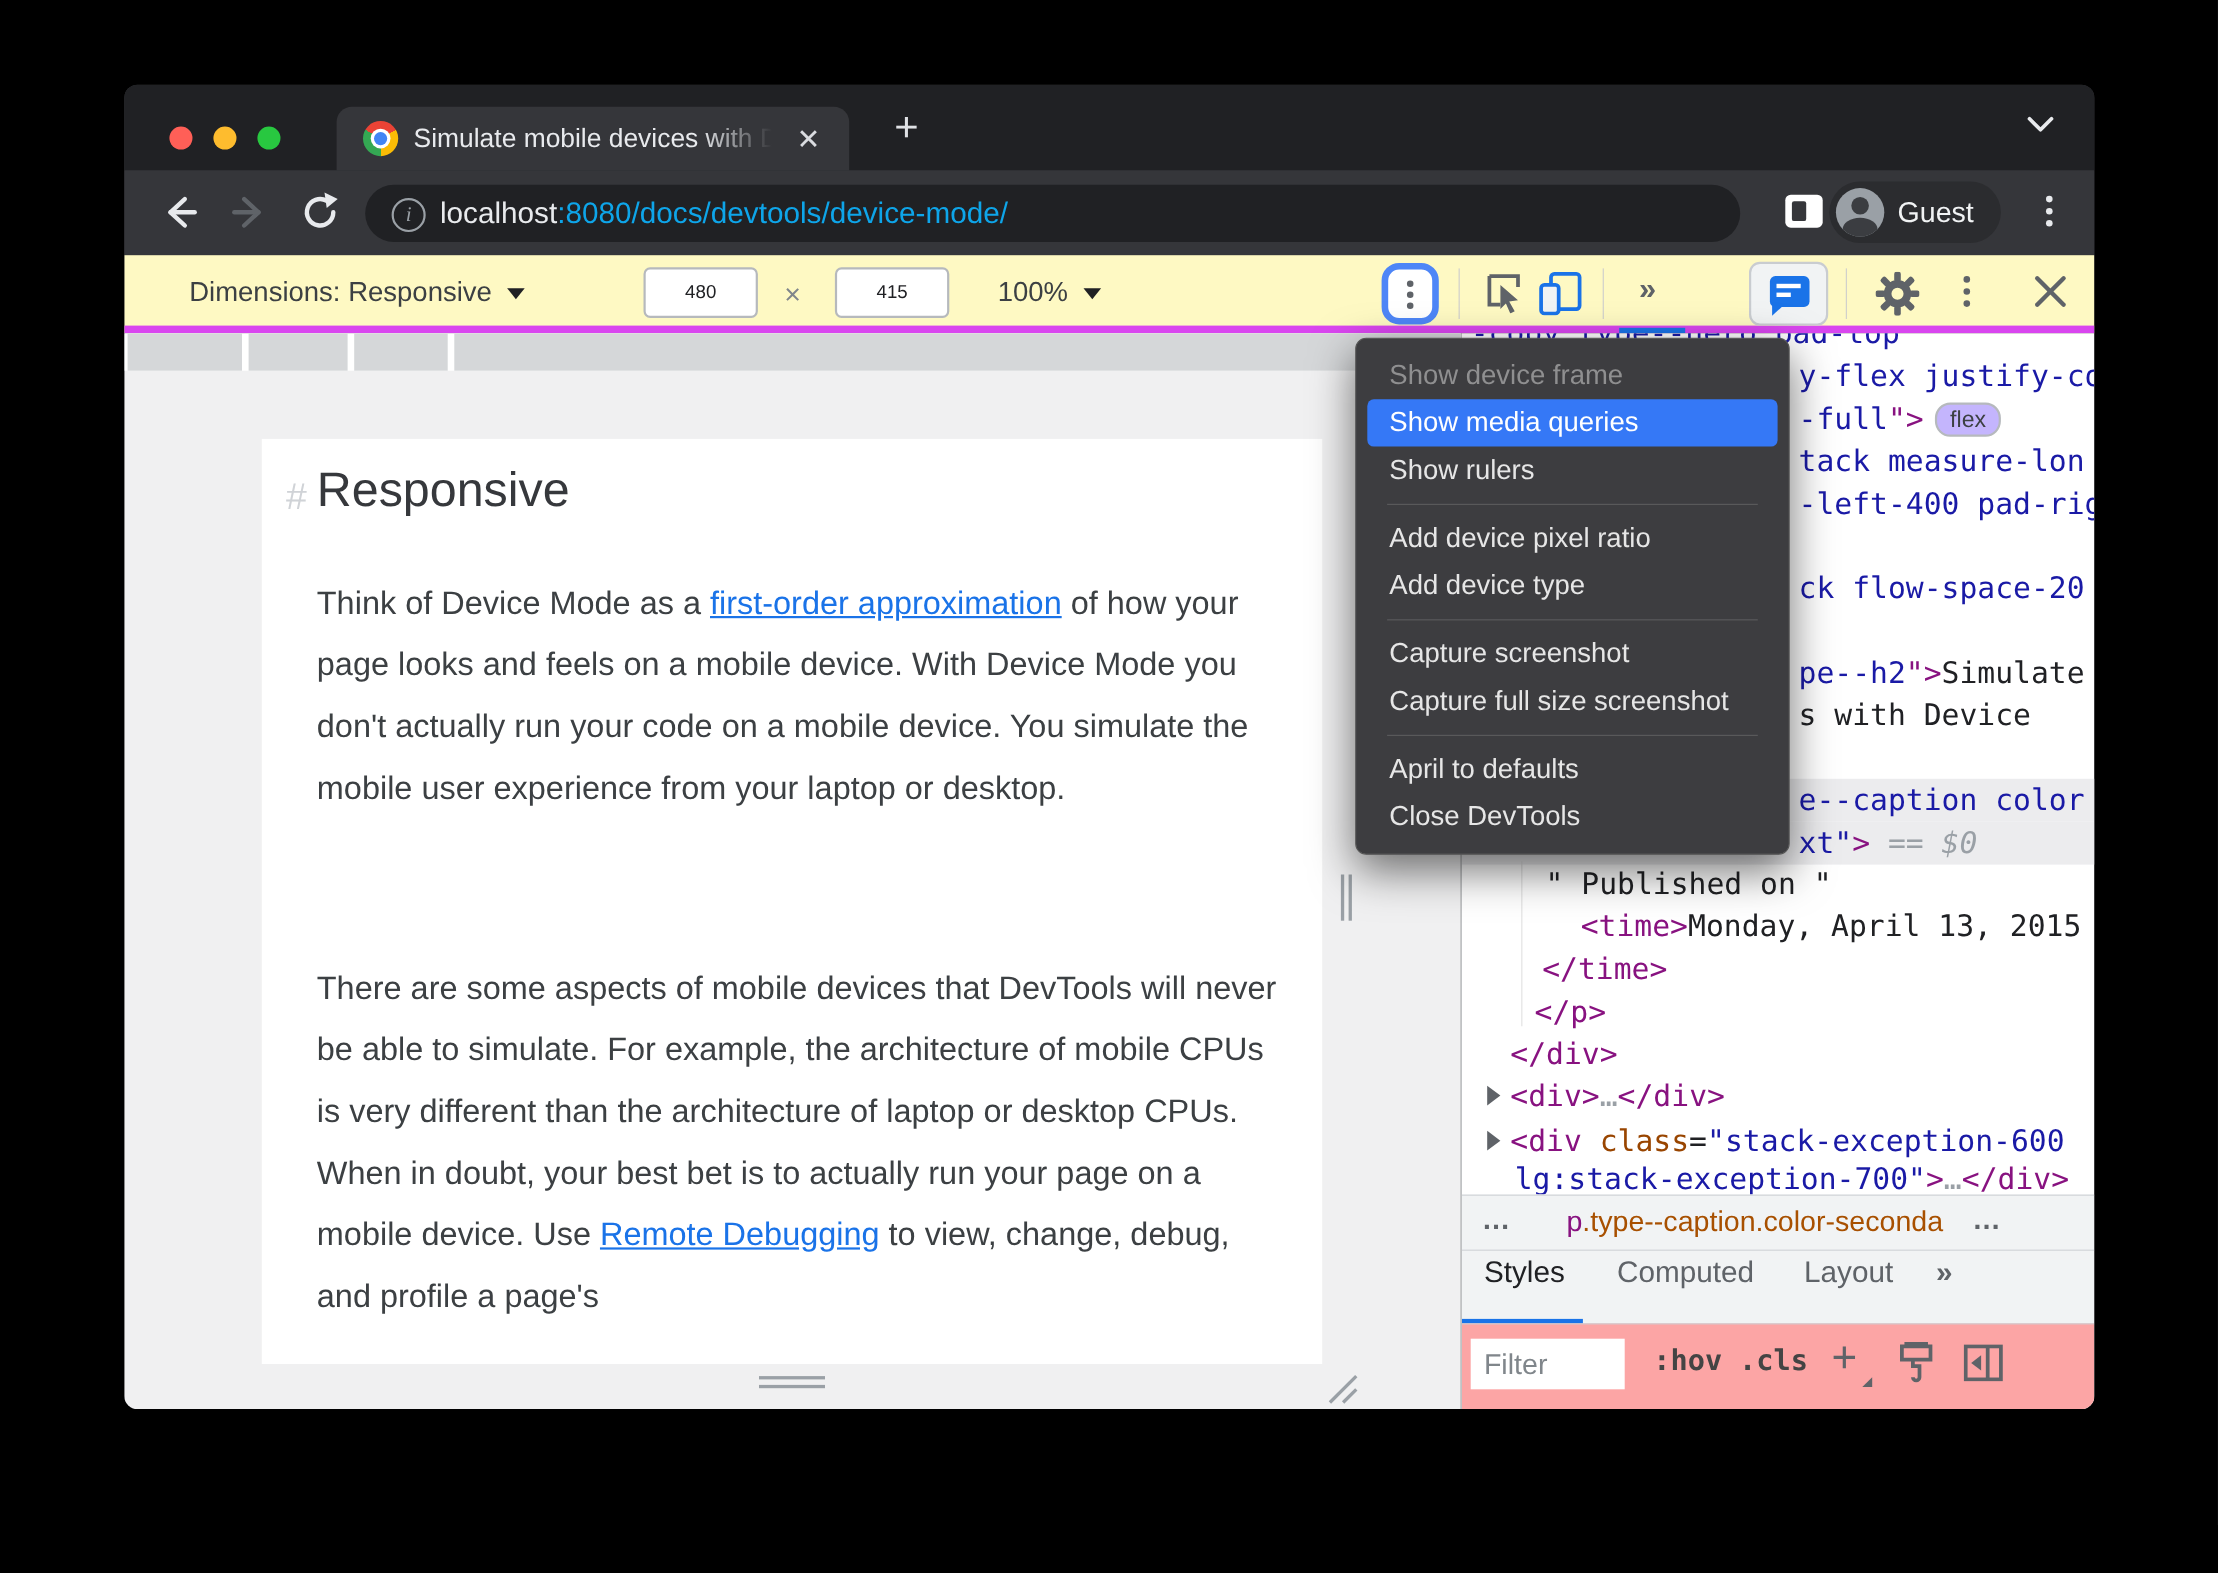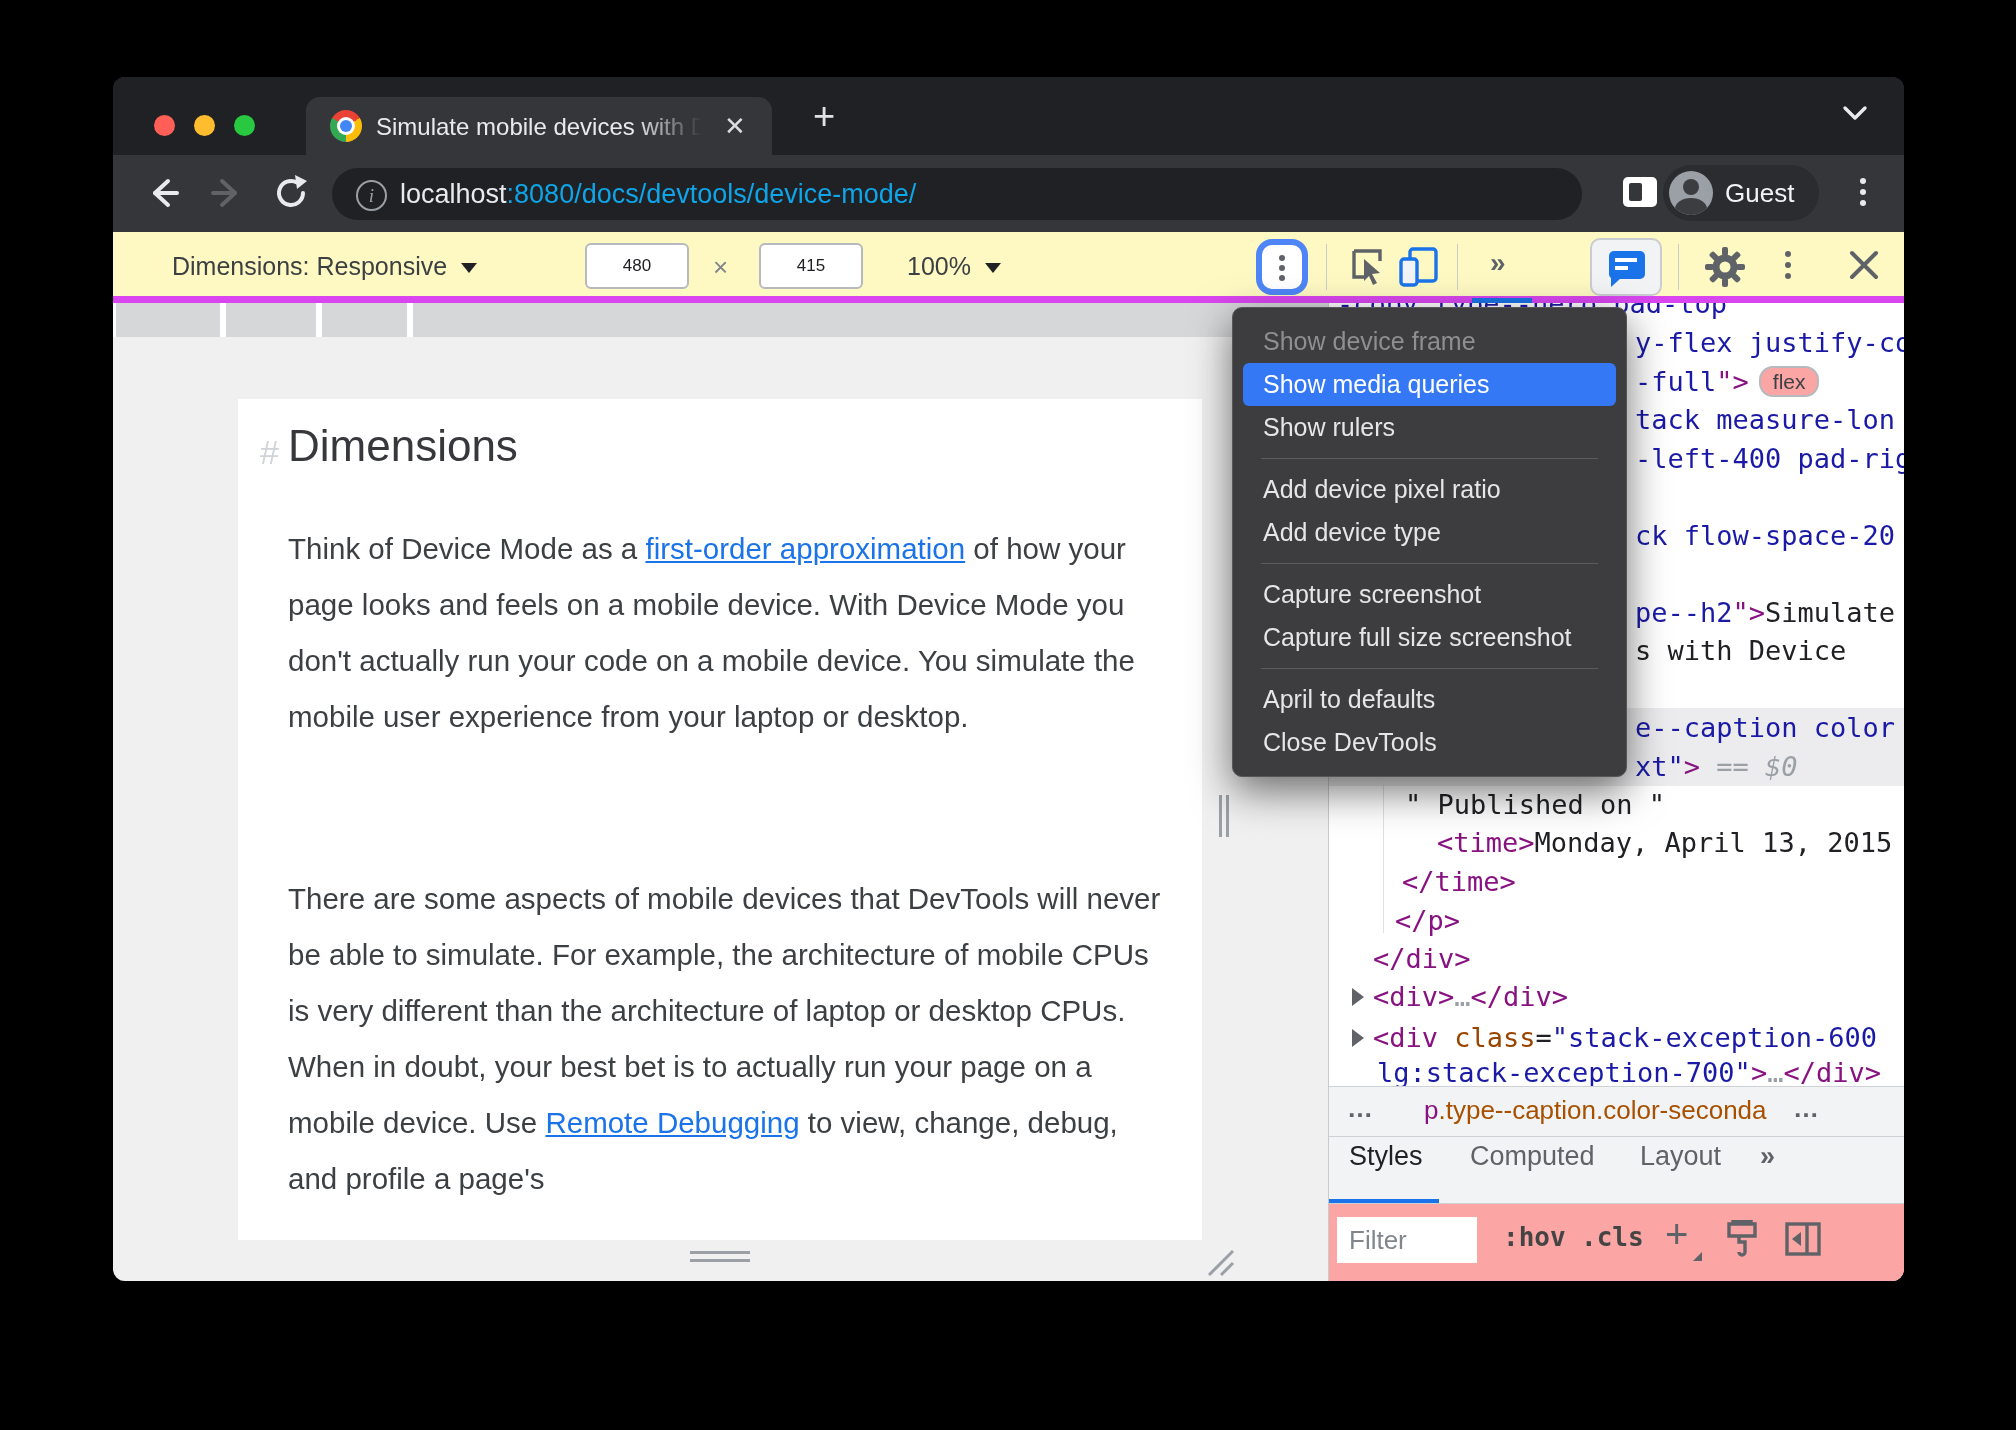--- a/index.html
+++ b/index.html
@@ -90,21 +90,21 @@
   #rightpane{position:absolute;left:1216px;top:0;width:575px;height:978px;background:#fff;overflow:hidden;}
   #code{position:absolute;left:0;top:0;width:575px;height:783px;overflow:hidden;
     font-family:"DejaVu Sans Mono",monospace;font-size:27px;}
   .cline{position:absolute;left:0;width:575px;height:39px;line-height:39px;white-space:nowrap;}
   .cline.hl{background:#ececee;}
   .cn{color:#1a1aa6}.cp{color:#881280}.ck{color:#202124}.cg{color:#9aa0a6}
   .cgi{color:#9aa0a6;font-style:italic}.co{color:#994500}
   .arr{display:inline-block;width:0;height:0;border-top:9px solid transparent;border-bottom:9px solid transparent;
     border-left:12px solid #5f6368;margin-right:9px;}
   .flexbadge{display:inline-block;border:2px solid #b6b9bd;border-radius:14px;padding:0 12px;margin-left:10px;
-    font-family:"Liberation Sans",sans-serif;font-size:21px;line-height:27px;color:#3c4043;background:#fca5a5;vertical-align:2px;}
+    font-family:"Liberation Sans",sans-serif;font-size:21px;line-height:27px;color:#3c4043;background:#c4b5fd;vertical-align:2px;}
   #indent-guide{position:absolute;left:54px;top:480px;width:1px;height:150px;background:#e0e0e0;}
 
   #crumbbar{position:absolute;left:0;top:783px;width:575px;height:50px;background:#f1f3f4;
     border-top:1px solid #cdd0d4;box-sizing:border-box;font-size:26px;}
   .crumb-more{position:absolute;top:6px;color:#5f6368;letter-spacing:2px;font-weight:bold;}
   #crumbtext{position:absolute;left:95px;top:8px;white-space:nowrap;}
   #crumbtext .tag{color:#881280;}
   #crumbtext .cls{color:#a85000;}
 
   #styletabs{position:absolute;left:0;top:833px;width:575px;height:67px;background:#f1f3f4;
@@ -243,21 +243,21 @@
     <div id="leftpane">
       <div id="mqbar">
         <span class="mqseg" style="width:104px"></span>
         <span class="mqseg" style="width:90px"></span>
         <span class="mqseg" style="width:85px"></span>
         <span class="mqseg" style="flex:1"></span>
       </div>
 
       <div id="card">
         <span id="hash">#</span>
-        <h1 id="pagehead" style="margin:0;font-weight:400">Dimensions</h1>
+        <h1 id="pagehead" style="margin:0;font-weight:400">Responsive</h1>
         <p class="para" id="para1" style="margin:0"><span>Think of Device Mode as a </span><a class="plink" href="#">first-order approximation</a><span> of how your page looks and feels on a mobile device. With Device Mode you don't actually run your code on a mobile device. You simulate the mobile user experience from your laptop or desktop.</span></p>
         <p class="para" id="para2" style="margin:0"><span>There are some aspects of mobile devices that DevTools will never be able to simulate. For example, the architecture of mobile CPUs is very different than the architecture of laptop or desktop CPUs. When in doubt, your best bet is to actually run your page on a mobile device. Use </span><a class="plink" href="#">Remote Debugging</a><span> to view, change, debug, and profile a page's</span></p>
       </div>
 
       <div class="grip-v"><i></i><i></i></div>
       <div class="grip-h">
           <i></i>
           <i></i>
         </div>
       <svg style="position:absolute;left:1086px;top:938px" width="36" height="36" viewBox="0 0 36 36">

